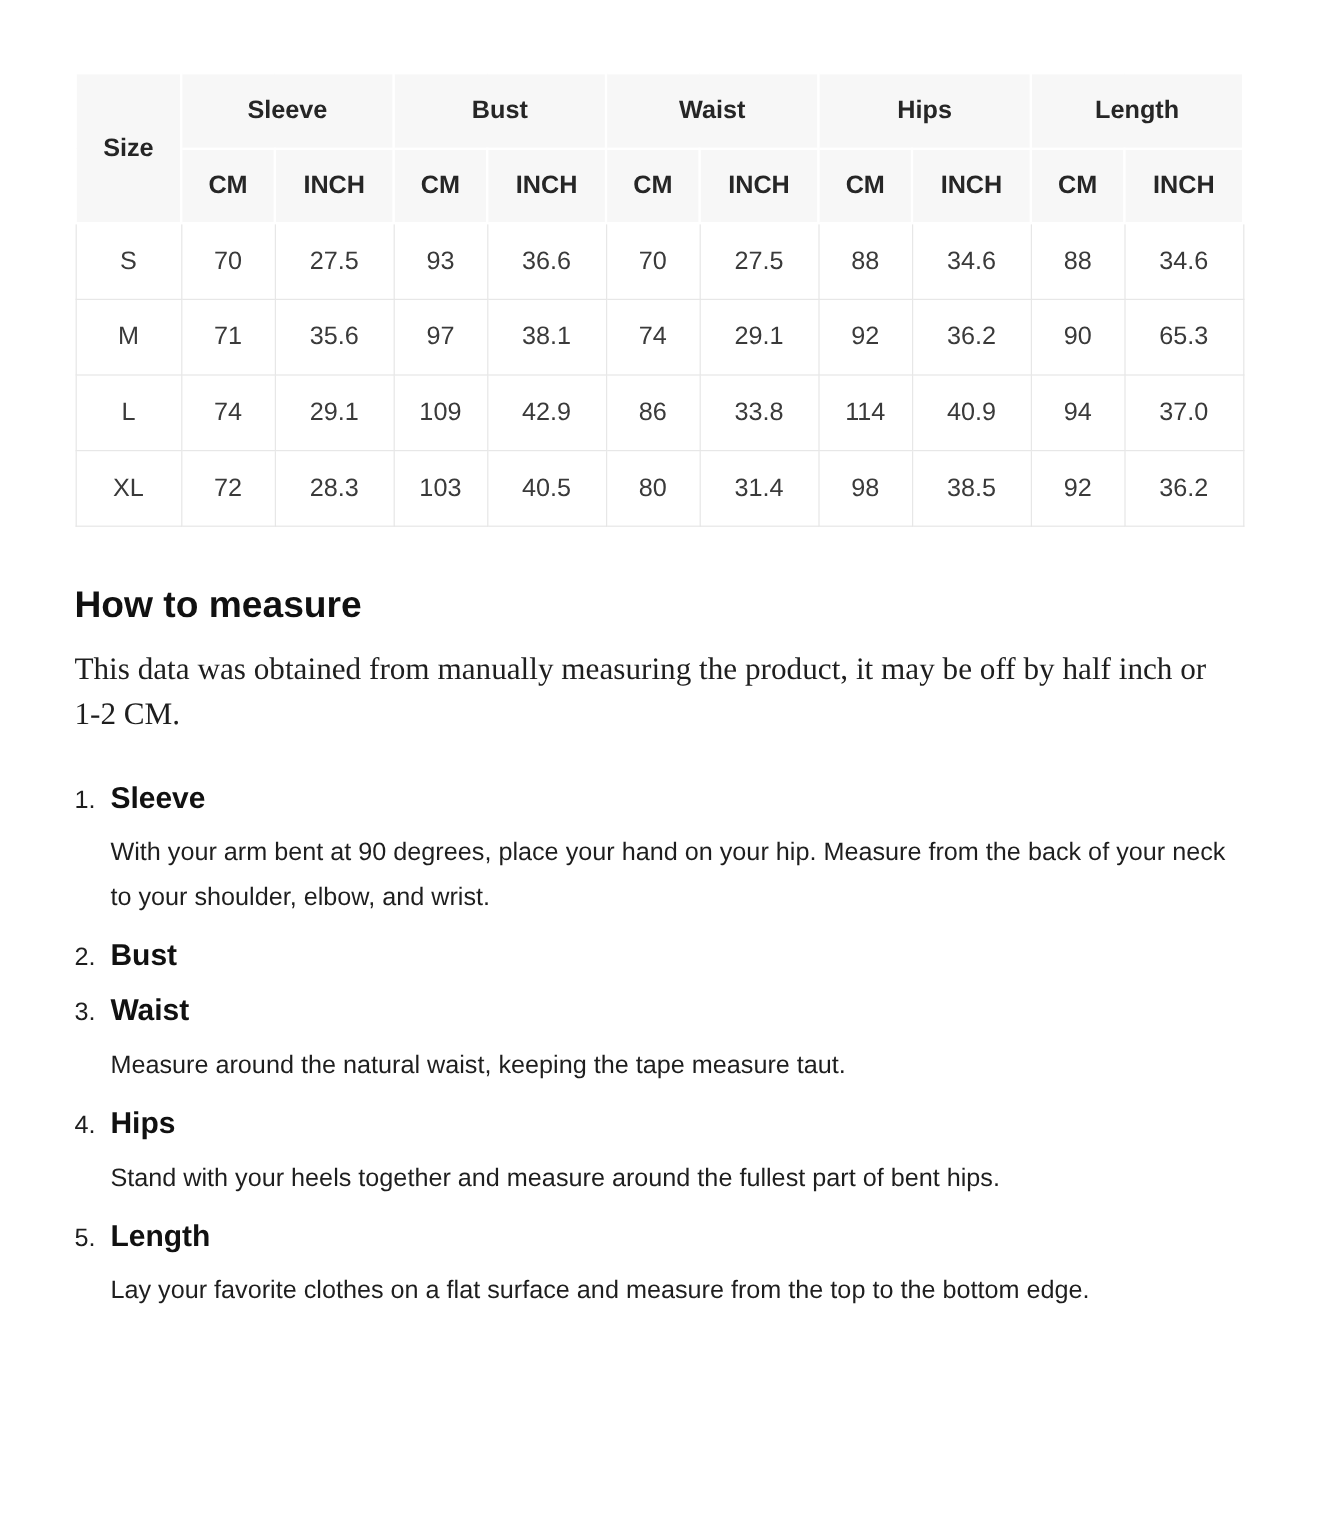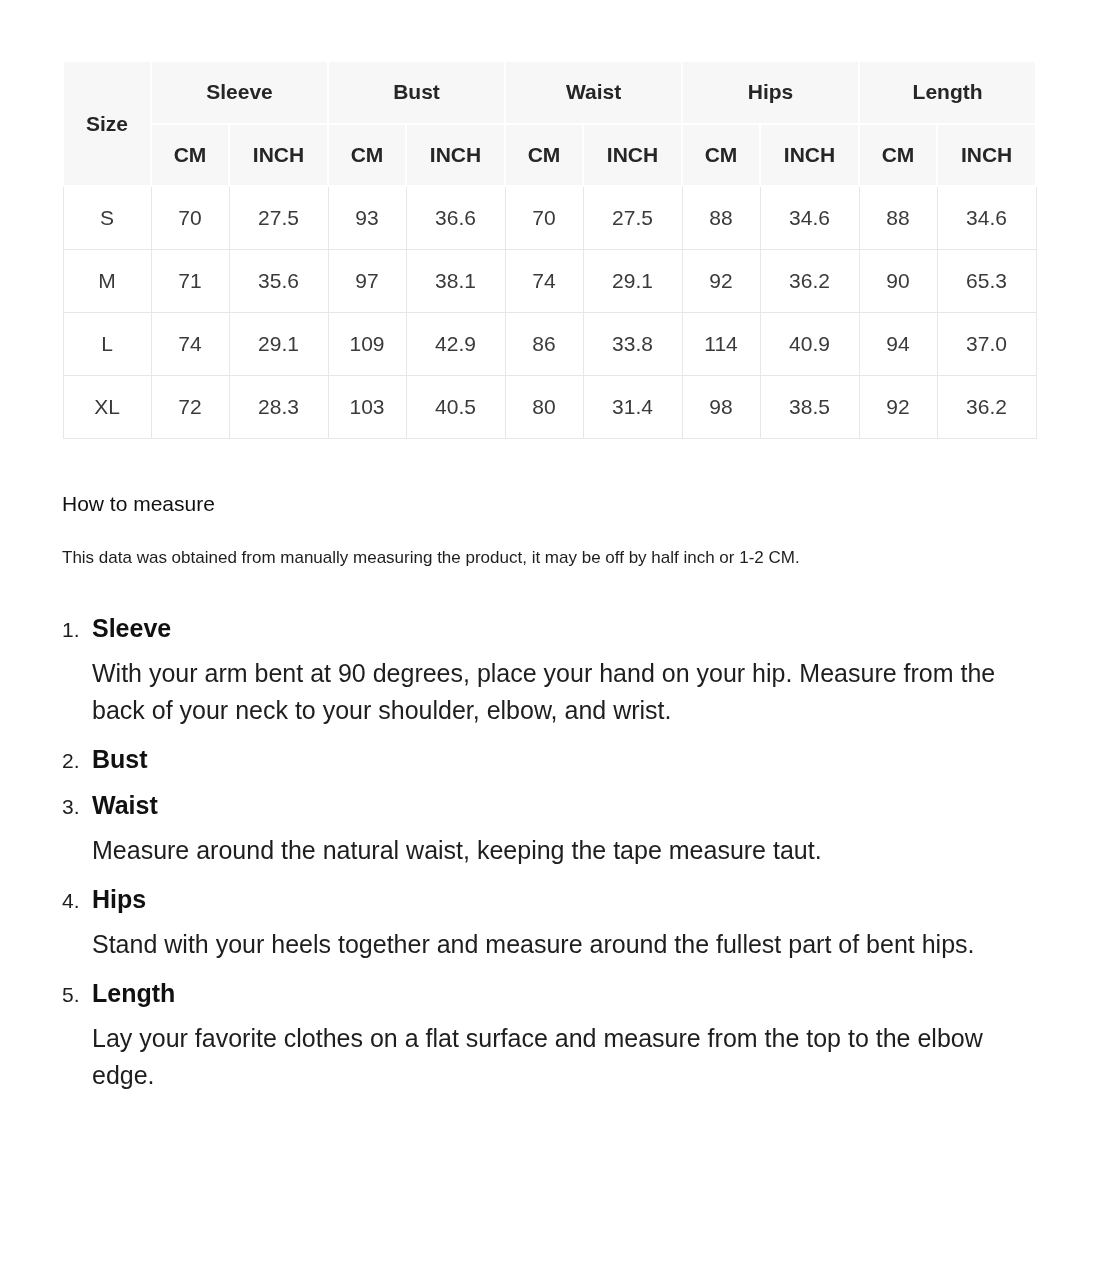--- a/index.html
+++ b/index.html
@@ -53,31 +53,32 @@
     border:1px solid var(--table-border);
     font-size:21px;
     font-weight:normal;
     color:var(--cell-text);
     height:63px;
   }
 
   
   h2.htm-title{
     margin:47px 0 0 0;
-    font-size:21px;
+    font-size:31px;
     line-height:36px;
-    font-weight:normal;
+    font-weight:bold;
     color:var(--heading-text);
   }
   p.htm-intro{
     margin:17px 0 0 0;
-    font-size:17px;
+    font-size:26px;
     line-height:37px;
     color:var(--body-text);
     max-width:962px;
+    font-family:Liberation Serif, serif;
   }
   ol.measure-list{
     list-style:none;
     margin:34px 0 0 0;
     padding:0 0 0 0;
   }
   ol.measure-list li{margin:0;}
   ol.measure-list li + li{margin-top:9px;}
   .term-row{
     display:flex;
@@ -90,21 +91,21 @@
   }
   .li-term{
     font-size:25px;
     line-height:37px;
     font-weight:bold;
     color:var(--heading-text);
   }
   .li-desc{
     margin:8px 0 12px 0;
     padding-left:30px;
-    font-size:25px;
+    font-size:21px;
     line-height:37px;
     color:var(--body-text);
     max-width:965px;
   }
 </style>
 </head>
 <body>
 
 <div class="page">
 
@@ -234,17 +235,17 @@
           <span class="li-num">4.</span>
           <span class="li-term">Hips</span>
         </div>
         <p class="li-desc">Stand with your heels together and measure around the fullest part of bent hips.</p>
       </li>
       <li>
         <div class="term-row">
           <span class="li-num">5.</span>
           <span class="li-term">Length</span>
         </div>
-        <p class="li-desc">Lay your favorite clothes on a flat surface and measure from the top to the elbow edge.</p>
+        <p class="li-desc">Lay your favorite clothes on a flat surface and measure from the top to the bottom edge.</p>
       </li>
     </ol>
 
 </div>
 
 </body></html>

